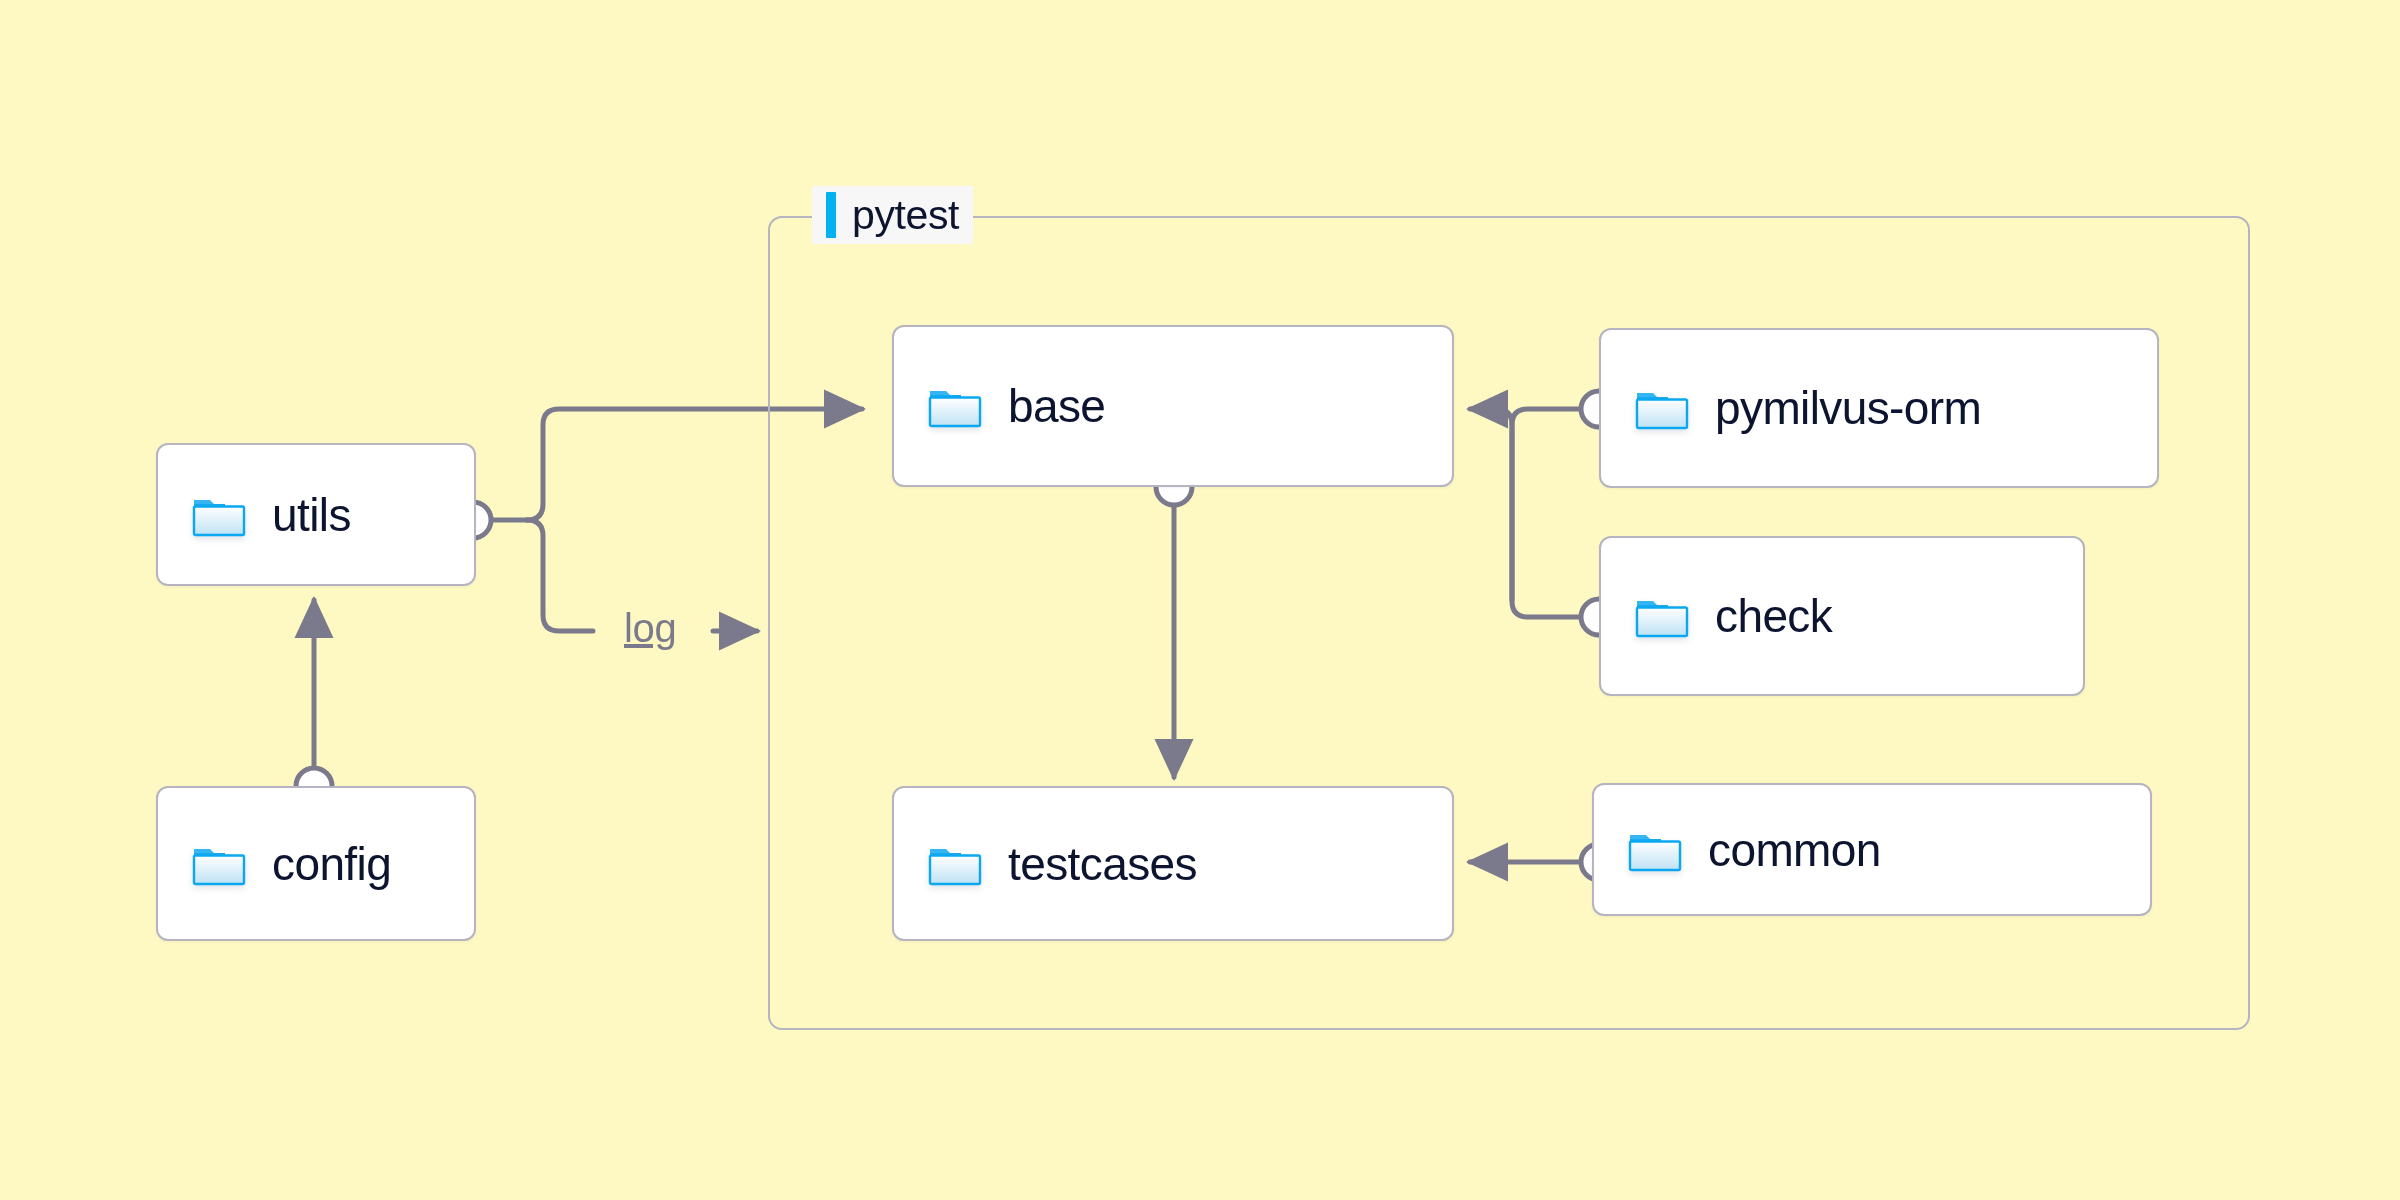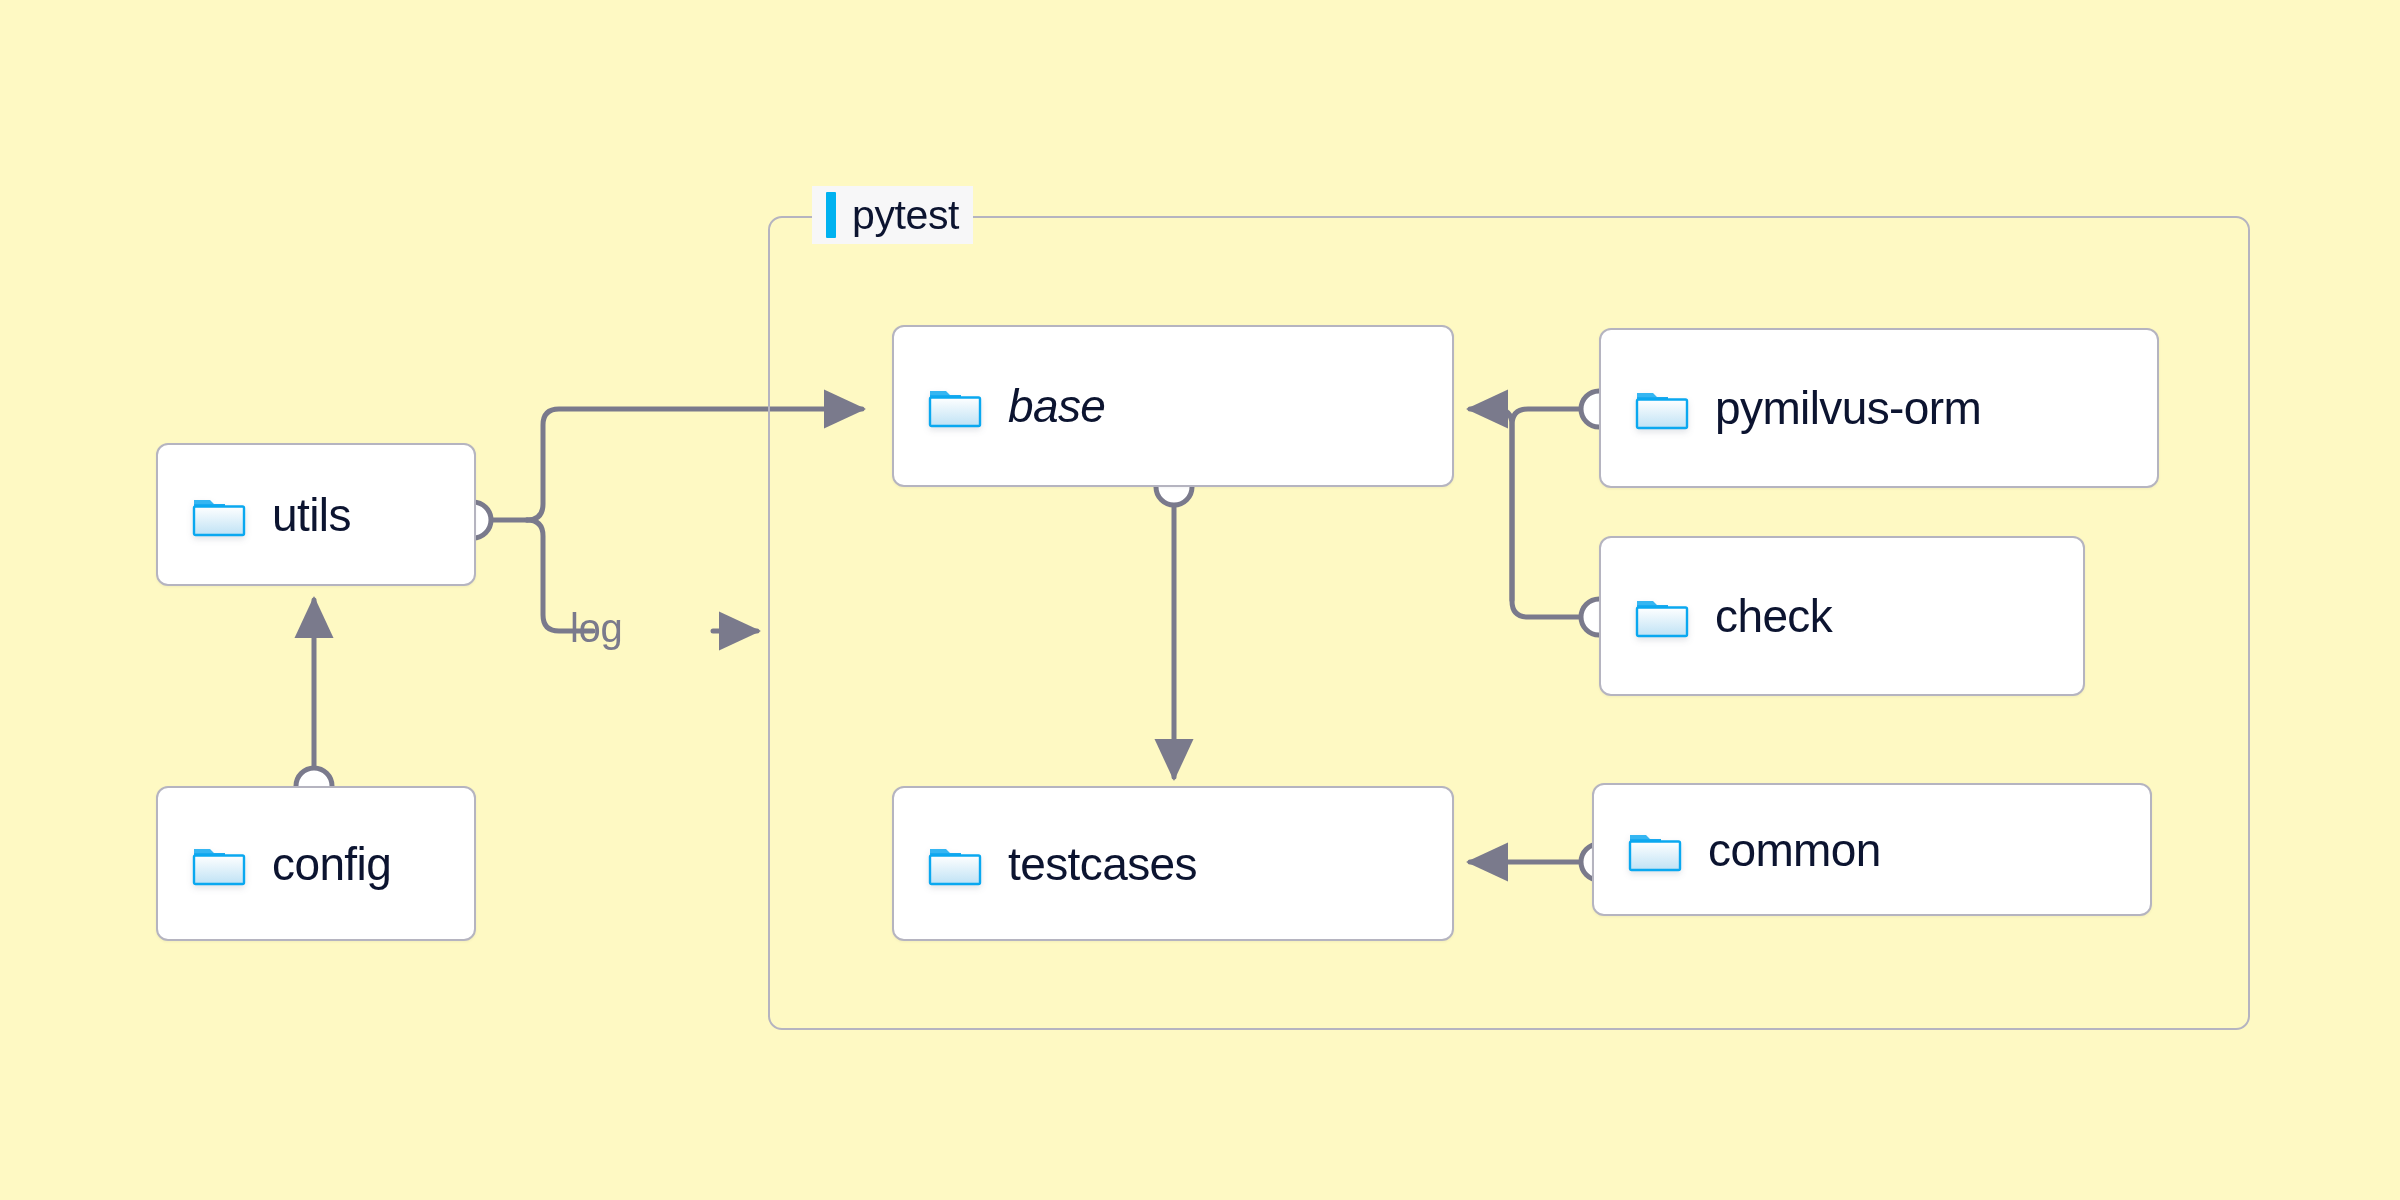--- a/index.html
+++ b/index.html
@@ -172,21 +172,21 @@
           <stop offset="100%" stop-color="#bfe2f5"></stop>
         </linearGradient>
         <path d="M2,7 h16 l5,5 h10 v5 H2 z" fill="#35b6f2"></path>
         <path d="M2,11 h31 v4 H2 z" fill="#1aa9ef"></path>
         <rect x="2" y="13.5" width="50" height="28.5" rx="1.5" fill="url(#fg2)" stroke="#0aa8f0" stroke-width="2.4"></rect>
       </svg>
     </span>
     <span class="label">config</span>
   </div>
 
-  <div class="node" style="left:892px; top:325px; width:562px; height:162px;font-style:italic;">
+  <div class="node" style="left:892px; top:325px; width:562px; height:162px;">
     <span class="folder-icon">
       <svg viewBox="0 0 54 44" width="54" height="44">
         <linearGradient id="fg3" x1="0" y1="0" x2="0" y2="1">
           <stop offset="0%" stop-color="#ffffff"></stop>
           <stop offset="100%" stop-color="#bfe2f5"></stop>
         </linearGradient>
         <path d="M2,7 h16 l5,5 h10 v5 H2 z" fill="#35b6f2"></path>
         <path d="M2,11 h31 v4 H2 z" fill="#1aa9ef"></path>
         <rect x="2" y="13.5" width="50" height="28.5" rx="1.5" fill="url(#fg3)" stroke="#0aa8f0" stroke-width="2.4"></rect>
       </svg>
@@ -247,15 +247,15 @@
           <stop offset="100%" stop-color="#bfe2f5"></stop>
         </linearGradient>
         <path d="M2,7 h16 l5,5 h10 v5 H2 z" fill="#35b6f2"></path>
         <path d="M2,11 h31 v4 H2 z" fill="#1aa9ef"></path>
         <rect x="2" y="13.5" width="50" height="28.5" rx="1.5" fill="url(#fg7)" stroke="#0aa8f0" stroke-width="2.4"></rect>
       </svg>
     </span>
     <span class="label">common</span>
   </div>
 
-  <div class="edge-label" style="left:570px; top:606px;">log</div>
+  <div class="edge-label" style="left:624px; top:606px;text-decoration:underline;">log</div>
 
 </div>
 
 </body></html>

